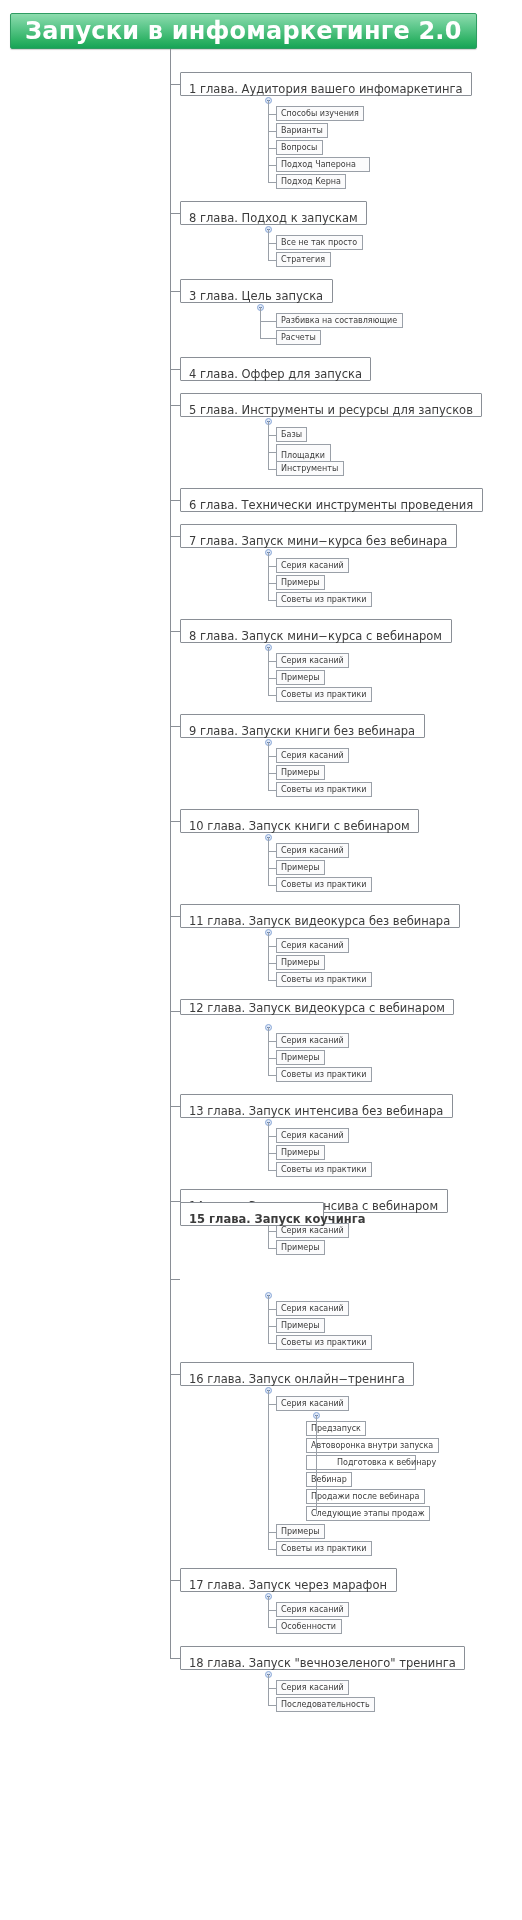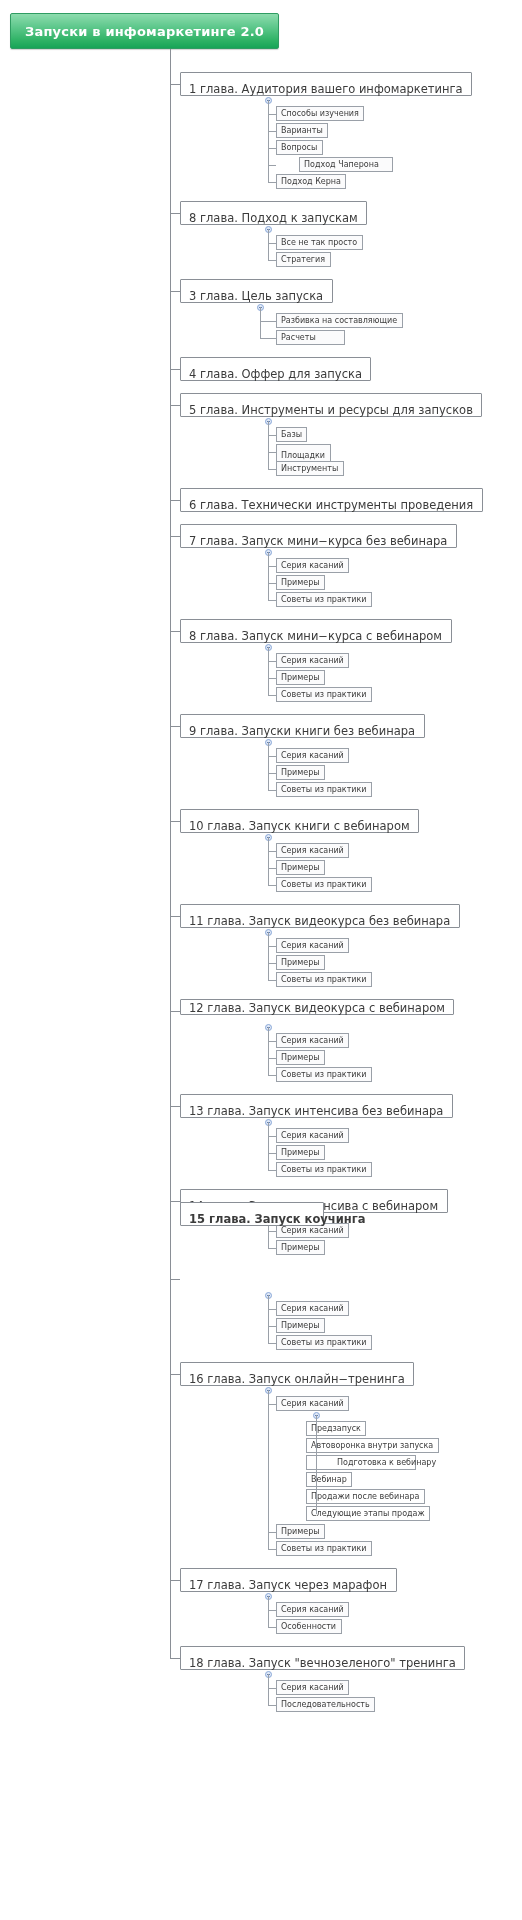--- a/index.html
+++ b/index.html
@@ -26,21 +26,21 @@
     box-sizing:border-box;
     padding:0 14px;
     display:flex;
     align-items:center;
     border:1px solid #2f9c62;
     border-radius:2px;
     background:linear-gradient(to bottom,#8ddcae 0%,#5ec88c 38%,#2eb265 78%,#17a457 100%);
     box-shadow:0 1px 1px rgba(0,0,0,.18);
   }
   .root-label{
-    font-size:13px;
+    font-size:24px;
     font-weight:bold;
     color:#ffffff;
     letter-spacing:.2px;
     white-space:nowrap;
   }
 
   
   .trunk{
     position:absolute;
     width:1px;
@@ -143,21 +143,21 @@
       </div>
       <div class="sub-elbow" style="left: 268px; top: 114px; width: 8px;"></div>
       <div class="leaf" style="left: 276px; top: 123px; width: 52px; height: 15px;">
         <span class="leaf-label">Варианты</span>
       </div>
       <div class="sub-elbow" style="left: 268px; top: 131px; width: 8px;"></div>
       <div class="leaf" style="left: 276px; top: 140px; width: 47px; height: 15px;">
         <span class="leaf-label">Вопросы</span>
       </div>
       <div class="sub-elbow" style="left: 268px; top: 148px; width: 8px;"></div>
-      <div class="leaf" style="left: 276px; top: 157px; width: 94px; height: 15px; margin-left: 23px;">
+      <div class="leaf" style="left: 276px; top: 157px; width: 94px; height: 15px;">
         <span class="leaf-label">Подход Чаперона</span>
       </div>
       <div class="sub-elbow" style="left: 268px; top: 165px; width: 8px;"></div>
       <div class="leaf" style="left: 276px; top: 174px; width: 70px; height: 15px;">
         <span class="leaf-label">Подход Керна</span>
       </div>
       <div class="sub-elbow" style="left: 268px; top: 182px; width: 8px;"></div>
       <div class="sub-trunk" style="left: 268px; top: 100px; height: 81.5px;"></div>
       <div class="chapter" style="left: 180px; top: 201px; width: 187px; height: 24px;">
         <span class="chapter-label">8 глава. Подход к запускам</span>
@@ -175,21 +175,21 @@
       <div class="sub-trunk" style="left: 268px; top: 229px; height: 30.5px;"></div>
       <div class="chapter" style="left: 180px; top: 279px; width: 153px; height: 24px;">
         <span class="chapter-label">3 глава. Цель запуска</span>
       </div>
       <div class="elbow" style="left: 170px; top: 291px; width: 10px;"></div>
       <div class="toggle" style="left: 257px; top: 304px;"></div>
       <div class="leaf" style="left: 276px; top: 313px; width: 127px; height: 15px;">
         <span class="leaf-label">Разбивка на составляющие</span>
       </div>
       <div class="sub-elbow" style="left: 260px; top: 321px; width: 16px;"></div>
-      <div class="leaf" style="left: 276px; top: 330px; width: 69px; height: 15px;">
+      <div class="leaf" style="left: 276px; top: 330px; width: 45px; height: 15px;">
         <span class="leaf-label">Расчеты</span>
       </div>
       <div class="sub-elbow" style="left: 260px; top: 338px; width: 16px;"></div>
       <div class="sub-trunk" style="left: 260px; top: 307px; height: 30.5px;"></div>
       <div class="chapter" style="left: 180px; top: 357px; width: 191px; height: 24px;">
         <span class="chapter-label">4 глава. Оффер для запуска</span>
       </div>
       <div class="elbow" style="left: 170px; top: 369px; width: 10px;"></div>
       <div class="chapter" style="left: 180px; top: 393px; width: 302px; height: 24px;">
         <span class="chapter-label">5 глава. Инструменты и ресурсы для запусков</span>

